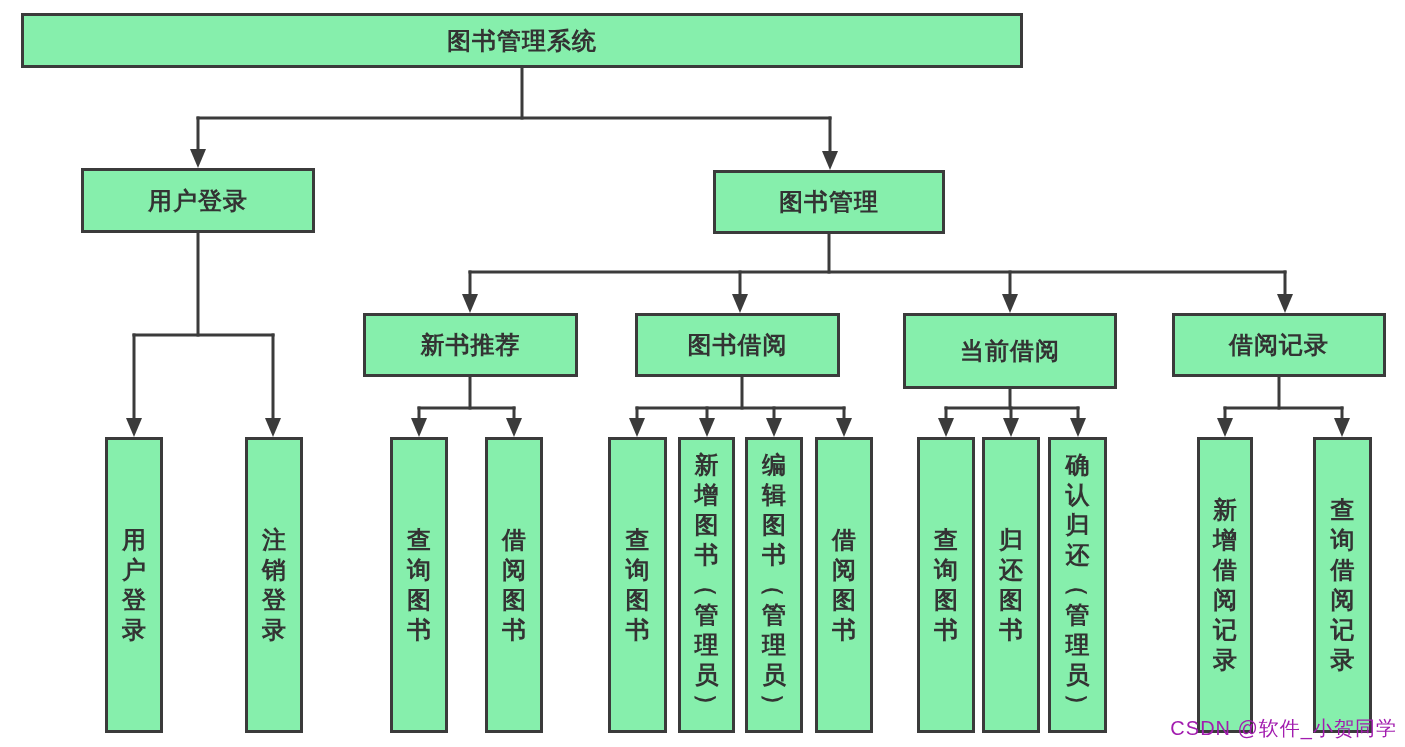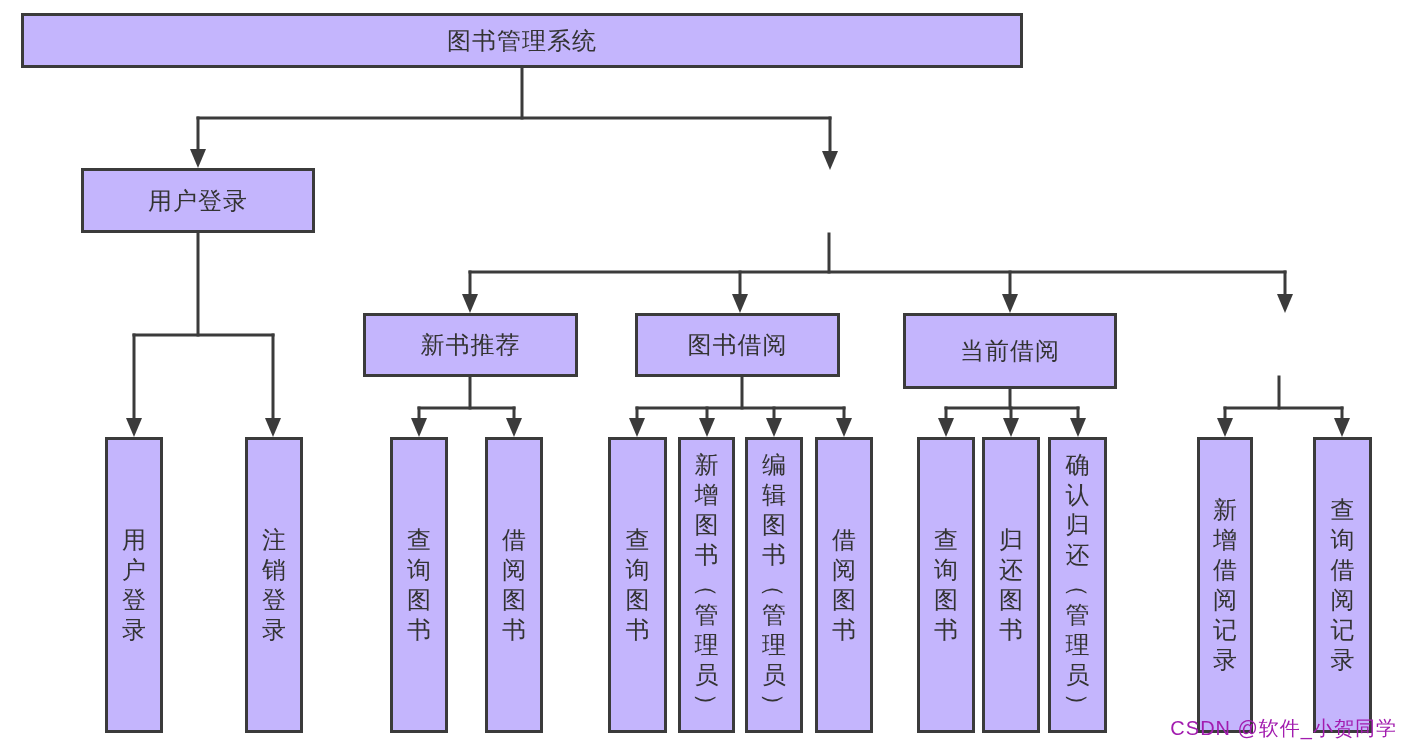--- a/index.html
+++ b/index.html
@@ -2,23 +2,23 @@
 <html><head>
 <meta charset="utf-8">
 <style>
   html,body{margin:0;padding:0;background:#ffffff;}
   #canvas{
     position:relative;width:1405px;height:747px;background:#ffffff;overflow:hidden;
     font-family:"Liberation Sans",sans-serif;color:#333333;
   }
   #wires{position:absolute;left:0;top:0;width:1405px;height:747px;}
   .box{
-    position:absolute;box-sizing:border-box;border:3px solid #3b3b3b;background:#c4b5fd;
+    position:absolute;box-sizing:border-box;border:3px solid #3b3b3b;background:#86efac;
     display:flex;align-items:center;justify-content:center;
-    font-size:24px;letter-spacing:1px;white-space:nowrap;
+    font-size:24px;letter-spacing:1px;white-space:nowrap;font-weight:bold;
   }
   
   .n-root{left:21px;top:13px;width:1002px;height:55px;}
   
   .n-userlogin{left:81px;top:168px;width:234px;height:65px;}
   .n-bookmgmt{left:713px;top:170px;width:232px;height:64px;}
   
   .n-g0{left:363px;top:313px;width:215px;height:64px;}
   .n-g1{left:635px;top:313px;width:205px;height:64px;}
   .n-g2{left:903px;top:313px;width:214px;height:76px;}
@@ -100,24 +100,26 @@
         <line x1="1225" y1="408" x2="1225" y2="423" stroke="#3b3b3b" stroke-width="3" stroke-linecap="square"></line>
         <polygon points="1217,418 1233,418 1225,437" fill="#3b3b3b"></polygon>
         <line x1="1342" y1="408" x2="1342" y2="423" stroke="#3b3b3b" stroke-width="3" stroke-linecap="square"></line>
         <polygon points="1334,418 1350,418 1342,437" fill="#3b3b3b"></polygon>
       </g>
   </svg>
 
   <div class="box n-root">图书管理系统</div>
 
   <div class="box n-userlogin">用户登录</div>
+  <div class="box n-bookmgmt">图书管理</div>
 
   <div class="box n-g0">新书推荐</div>
   <div class="box n-g1">图书借阅</div>
   <div class="box n-g2">当前借阅</div>
+  <div class="box n-g3">借阅记录</div>
 
   <div class="box leaf lf-a0 vtext">
       <div class="vcol">
         <span class="vch">用</span>
         <span class="vch">户</span>
         <span class="vch">登</span>
         <span class="vch">录</span>
       </div>
     </div>
   <div class="box leaf lf-a1 vtext">

